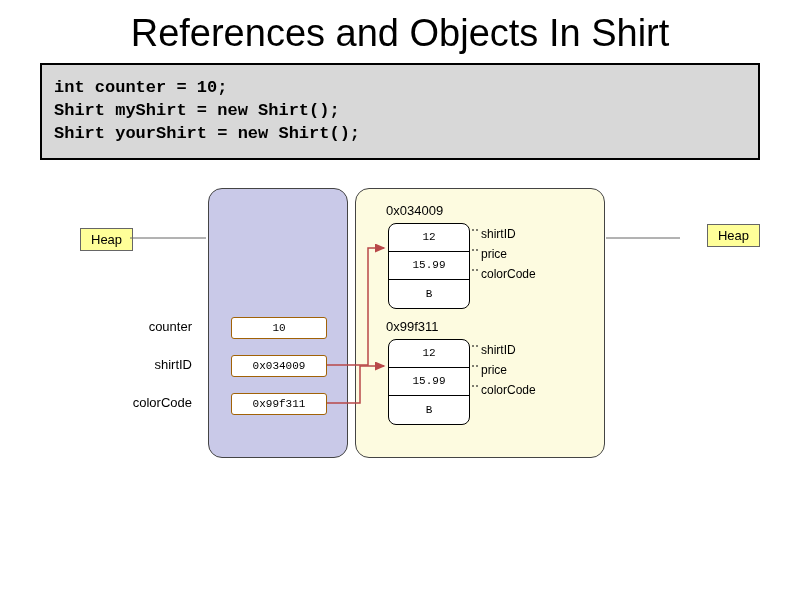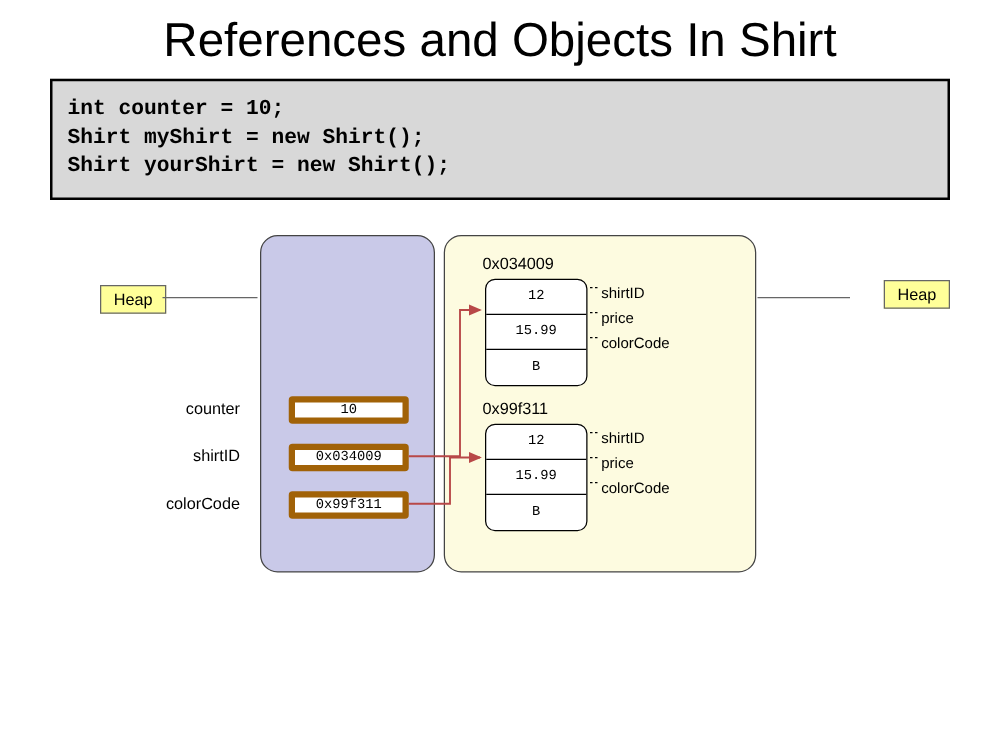--- a/index.html
+++ b/index.html
@@ -14,21 +14,21 @@
   }
   .stack-label { left: 40px; top: 40px; }
   .heap-label { right: 0px; top: 36px; }
 
   .stack-box {
     position: absolute; left: 168px; top: 0; width: 140px; height: 270px;
     background: #c9c9e8; border: 1px solid #444; border-radius: 14px;
   }
   .stack-row {
     position: absolute; left: 22px; width: 96px; height: 22px;
-    background: #fff; border: 5px solid #a16207; border-radius: 3px;
+    background: #fff; border: 1px solid #a16207; border-radius: 3px;
     font-family: "Courier New", monospace; font-size: 11px;
     display: flex; align-items: center; justify-content: center;
   }
   .stack-row.r1 { top: 128px; }
   .stack-row.r2 { top: 166px; }
   .stack-row.r3 { top: 204px; }
 
   .stack-var-label { position: absolute; font-size: 13px; text-align: right; width: 100px; }
   .lbl1 { left: 52px; top: 131px; }
   .lbl2 { left: 52px; top: 169px; }

